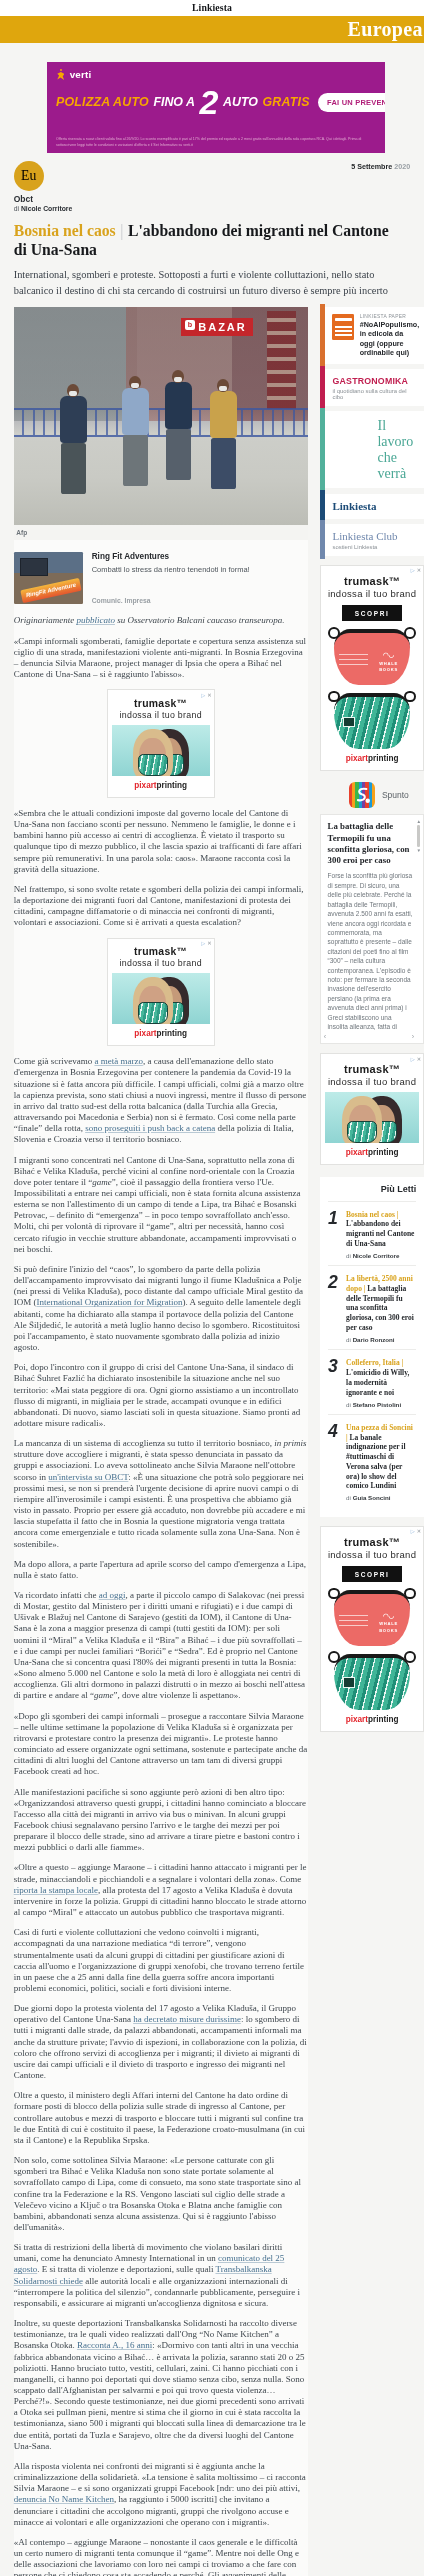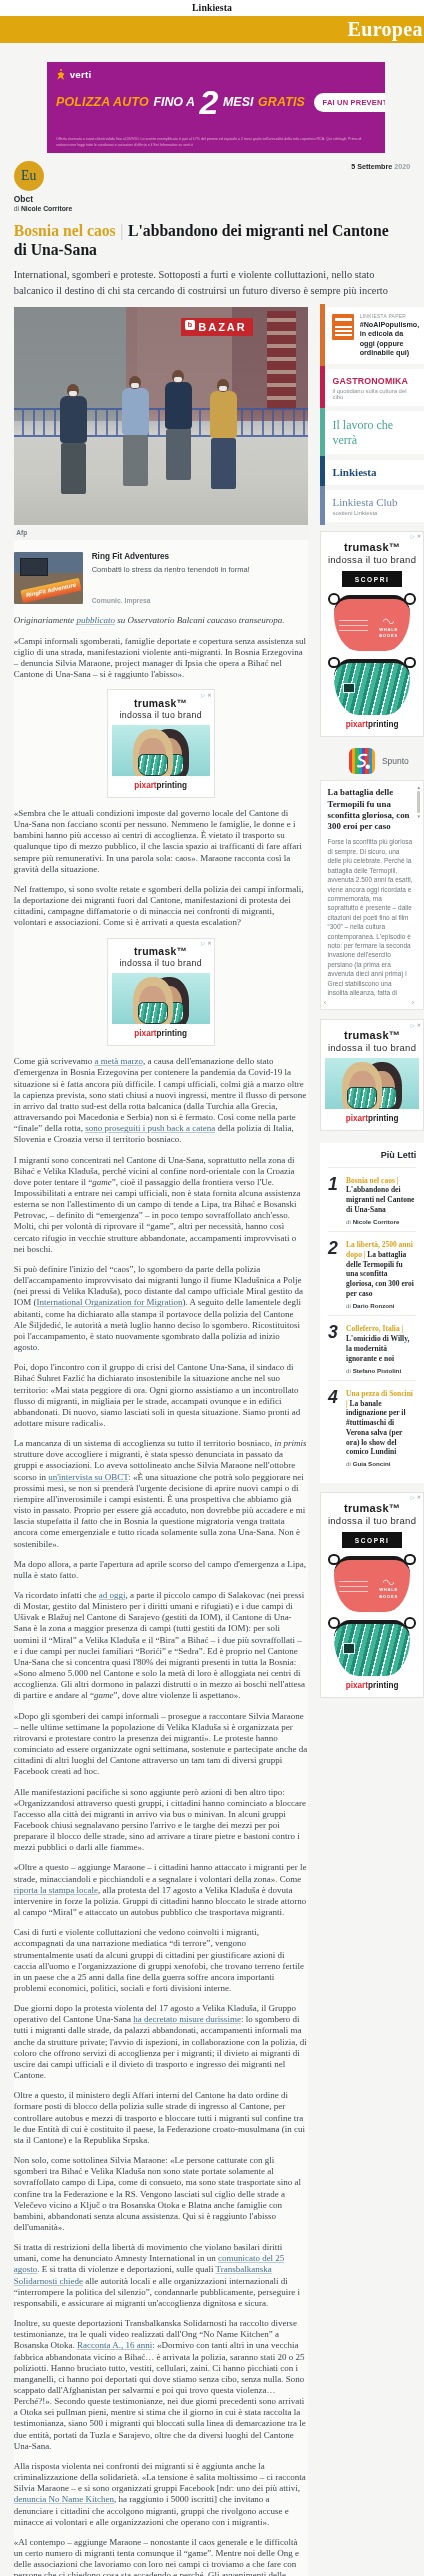--- a/index.html
+++ b/index.html
@@ -23,21 +23,21 @@
   .verti-main { display:flex; align-items:center; gap:4.6px; margin-top:6.5px; white-space:nowrap; }
   .v-orange { color:#f7a600; font-weight:bold; font-size:12.4px; font-style:italic; letter-spacing:0.2px; }
   .v-white  { color:#ffffff; font-weight:bold; font-size:12.4px; font-style:italic; }
   .v-big    { color:#ffffff; font-weight:bold; font-size:34px; line-height:.9; font-style:italic; }
   .verti-cta { margin-left:3.9px; background:#ffffff; color:#b01d78; border:0; border-radius:10.4px; font-weight:bold; font-size:7.5px; padding:5.2px 9px; letter-spacing:0.2px; cursor:pointer; }
   .verti-small { position:absolute; left:9px; right:9px; bottom:5.2px; color:#e0a9d0; font-size:3.6px; line-height:1.5; }
 
   
   .art-head { padding:7.8px 13.7px 0 13.7px; }
   .eu-row { display:flex; justify-content:space-between; align-items:flex-start; }
-  .eu-badge { width:30px; height:30px; border-radius:50%; background:#d8a21c; color:#0c4a6e; font-family:"Liberation Serif", serif; font-size:13.7px; text-align:center; line-height:30px; }
+  .eu-badge { width:30px; height:30px; border-radius:50%; background:#d8a21c; color:#000000; font-family:"Liberation Serif", serif; font-size:13.7px; text-align:center; line-height:30px; }
   .date { font-size:7.2px; color:#25282b; margin-top:1.3px; }
   .date b { font-weight:bold; }
   .date .yr { color:#9aa0a5; font-weight:bold; }
   .src { font-weight:bold; font-size:8.5px; color:#2a2e33; margin-top:2.6px; }
   .byline { font-size:6.8px; color:#4b5157; margin-top:1.3px; }
   .byline b { font-weight:bold; color:#2a2e33; }
   h1.title { font-family:"Liberation Serif", serif; font-size:15.7px; line-height:1.22; margin-top:9px; font-weight:bold; color:#17191c; width:391px; }
   h1.title .kick { color:#d9a31d; }
   h1.title .sep { color:#c9ccce; font-weight:normal; padding:0 4.6px; }
   .subtitle { font-family:"Liberation Serif", serif; font-size:10.4px; color:#3c434b; line-height:1.5; margin-top:7.8px; width:391px; font-weight:normal; }
@@ -127,21 +127,21 @@
   .bar-teal { background:#52b09b; } .bar-navy { background:#1c4b77; } .bar-slate { background:#7088ad; }
   .paper-row { display:flex; gap:5.2px; }
   .paper-ico { width:22px; height:26px; flex:0 0 auto; background:#e46a1f; border-radius:1.3px; position:relative; }
   .paper-ico::before { content:""; position:absolute; left:2.6px; top:3.9px; right:2.6px; height:3.3px; background:#fff; border-radius:0.7px; }
   .paper-ico::after { content:""; position:absolute; left:2.6px; top:9.8px; right:2.6px; bottom:3.9px;
     background:repeating-linear-gradient(0deg,#fff 0 2px, transparent 2px 3.9px); }
   .paper-kicker { font-size:4.9px; color:#8b9196; letter-spacing:0.3px; }
   .paper-title { font-size:7.2px; font-weight:bold; color:#26292d; line-height:1.3; margin-top:1.3px; }
   .gastro-title { font-size:8.8px; font-weight:bold; color:#c01e4f; letter-spacing:0.2px; }
   .gastro-sub { font-size:5.9px; color:#8b9196; margin-top:2px; }
-  .lavoro-title { font-family:"Liberation Serif", serif; font-size:12px; color:#4aa795; }
+  .lavoro-title { font-family:"Liberation Serif", serif; font-size:14px; color:#4aa795;margin-left:45px; }
   .linkiesta-title { font-family:"Liberation Serif", serif; font-size:11px; color:#1c4b77; font-weight:bold; }
   .club-title { font-family:"Liberation Serif", serif; font-size:11px; color:#7088ad; }
   .club-sub { font-size:5.9px; color:#8b9196; margin-top:1.3px; }
 
   .side-ad { margin:9px 0 0 0; }
   .side-ad .tm-brand { font-size:11px; }
   .side-ad .tm-tag { font-size:9.5px; }
 
   .spunto-head { display:flex; align-items:center; gap:6.5px; margin:11.7px 0 5.2px 1.3px;padding-left:28px; }
   .spunto-icon { width:26px; height:26px; border-radius:5.9px; overflow:hidden; position:relative;
@@ -180,21 +180,21 @@
 
   <div class="verti">
     <div class="verti-logo">
       <span class="verti-fig"></span>
       <span class="verti-word">verti</span>
     </div>
     <div class="verti-main">
       <span class="v-orange">POLIZZA AUTO</span>
       <span class="v-white">FINO A</span>
       <span class="v-big">2</span>
-      <span class="v-white">MESI</span>
+      <span class="v-white">AUTO</span>
       <span class="v-orange">GRATIS</span>
       <button class="verti-cta">FAI UN PREVENTIVO</button>
     </div>
     <div class="verti-small">Offerta riservata a nuovi clienti valida fino al 26/9/20. Lo sconto esemplificato è pari al 17% del premio ed equivale a 2 mesi gratis sull'annualità della sola copertura RCA. Qui i dettagli. Prima di sottoscrivere leggi tutte le condizioni e variazioni d'offerta e il Set Informativo su verti.it</div>
   </div>
 
   <div class="art-head">
     <div class="eu-row">
       <div class="eu-badge">Eu</div>
       <div class="date">

